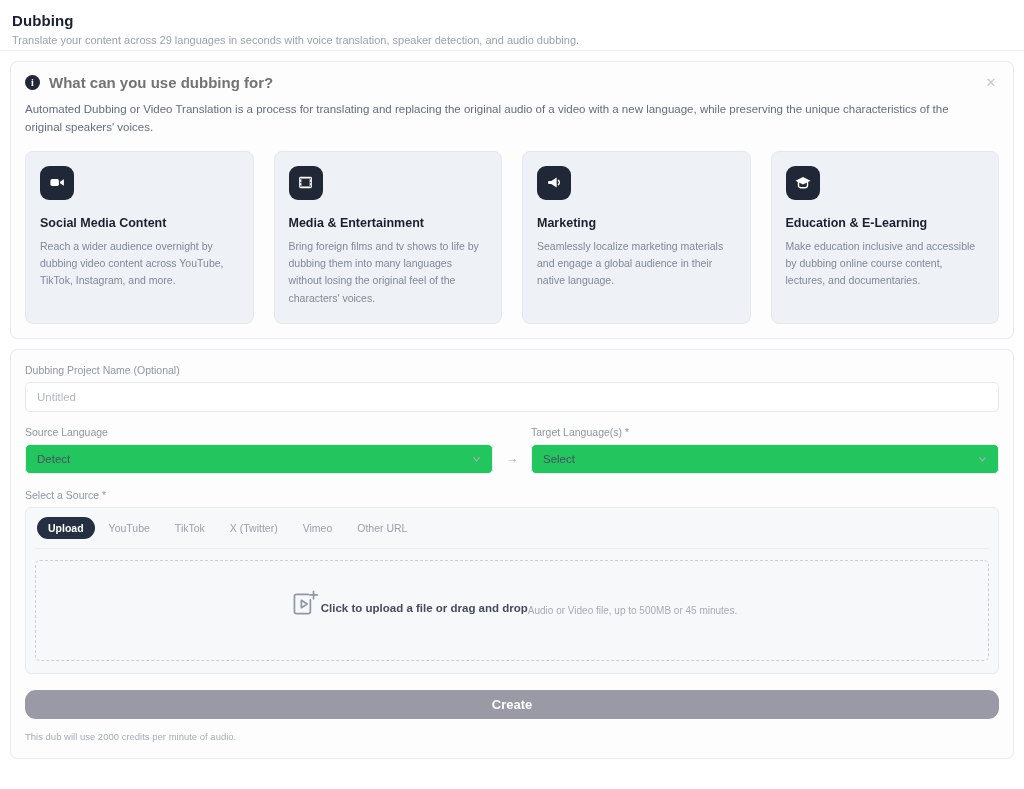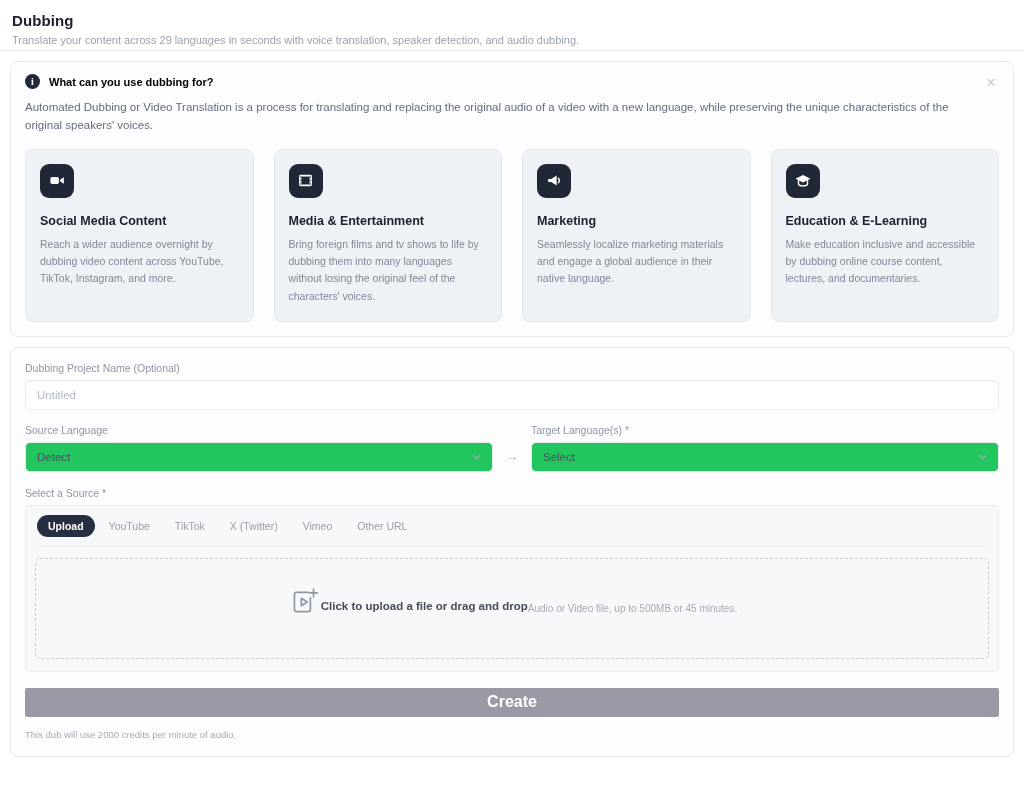--- a/index.html
+++ b/index.html
@@ -54,23 +54,23 @@
     color: #ffffff;
     font-size: 10px;
     font-weight: bold;
     display: flex;
     align-items: center;
     justify-content: center;
     font-family: "Liberation Serif", serif;
     flex: 0 0 auto;
   }
   .info-title {
-    font-size: 11px;
-    font-weight: bold;
-    color: #000000;
+    font-size: 15px;
+    font-weight: bold;
+    color: #737373;
   }
   .info-body {
     margin-top: 10px;
     font-size: 11.5px;
     line-height: 1.55;
     color: #646c7d;
     max-width: 955px;
   }
   .close-btn {
     position: absolute;
@@ -249,24 +249,24 @@
   }
   .adv-label { font-size: 11px; color: #8b92a1; }
   .adv-chev { color: #c2c7d1; display: flex; }
 
   
   .create-btn {
     margin-top: 16px;
     width: 100%;
     height: 29px;
     border: none;
-    border-radius: 2px;
+    border-radius: 11px;
     background: #9a9aa6;
     color: #ffffff;
-    font-size: 16px;
+    font-size: 13px;
     font-weight: bold;
     cursor: pointer;
     font-family: "Liberation Sans", sans-serif;
   }
   .credits {
     margin-top: 12px;
     font-size: 9.5px;
     color: #a5abb8;
   }
 </style>

